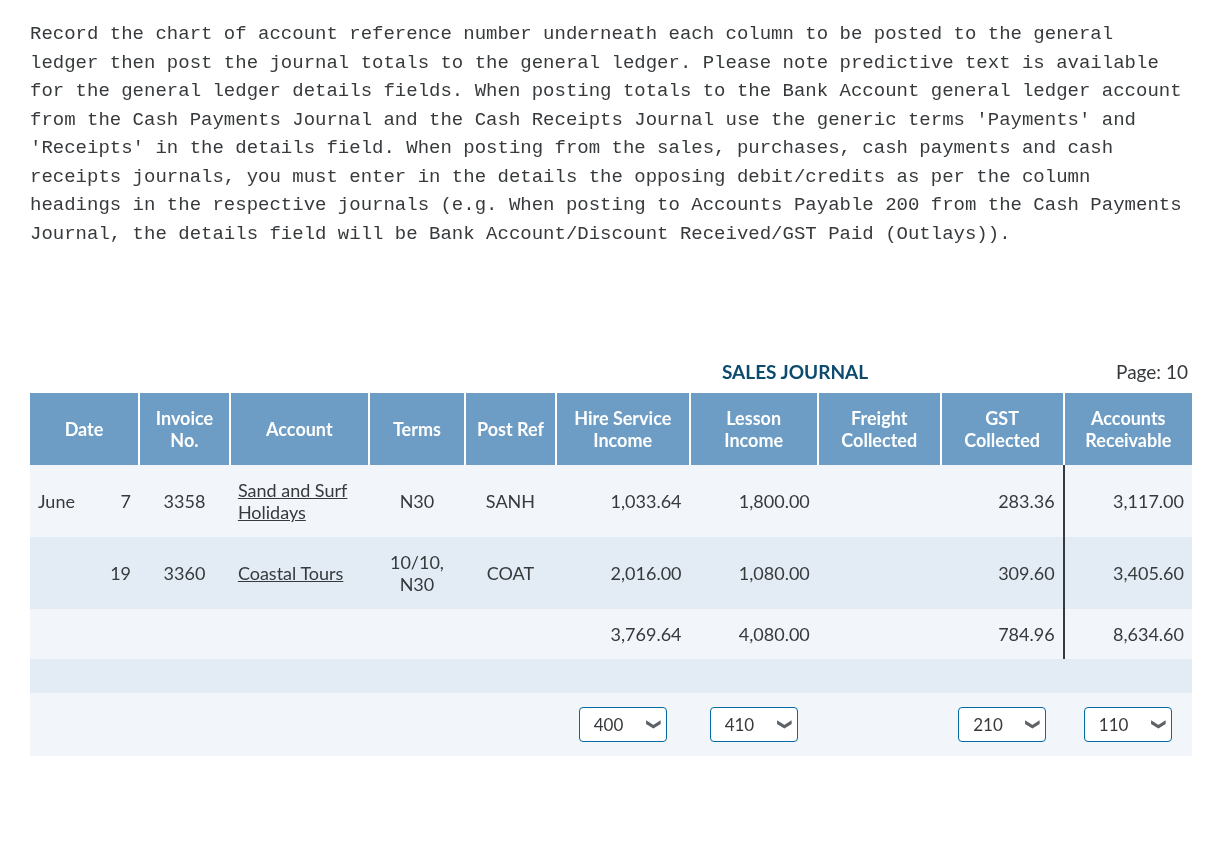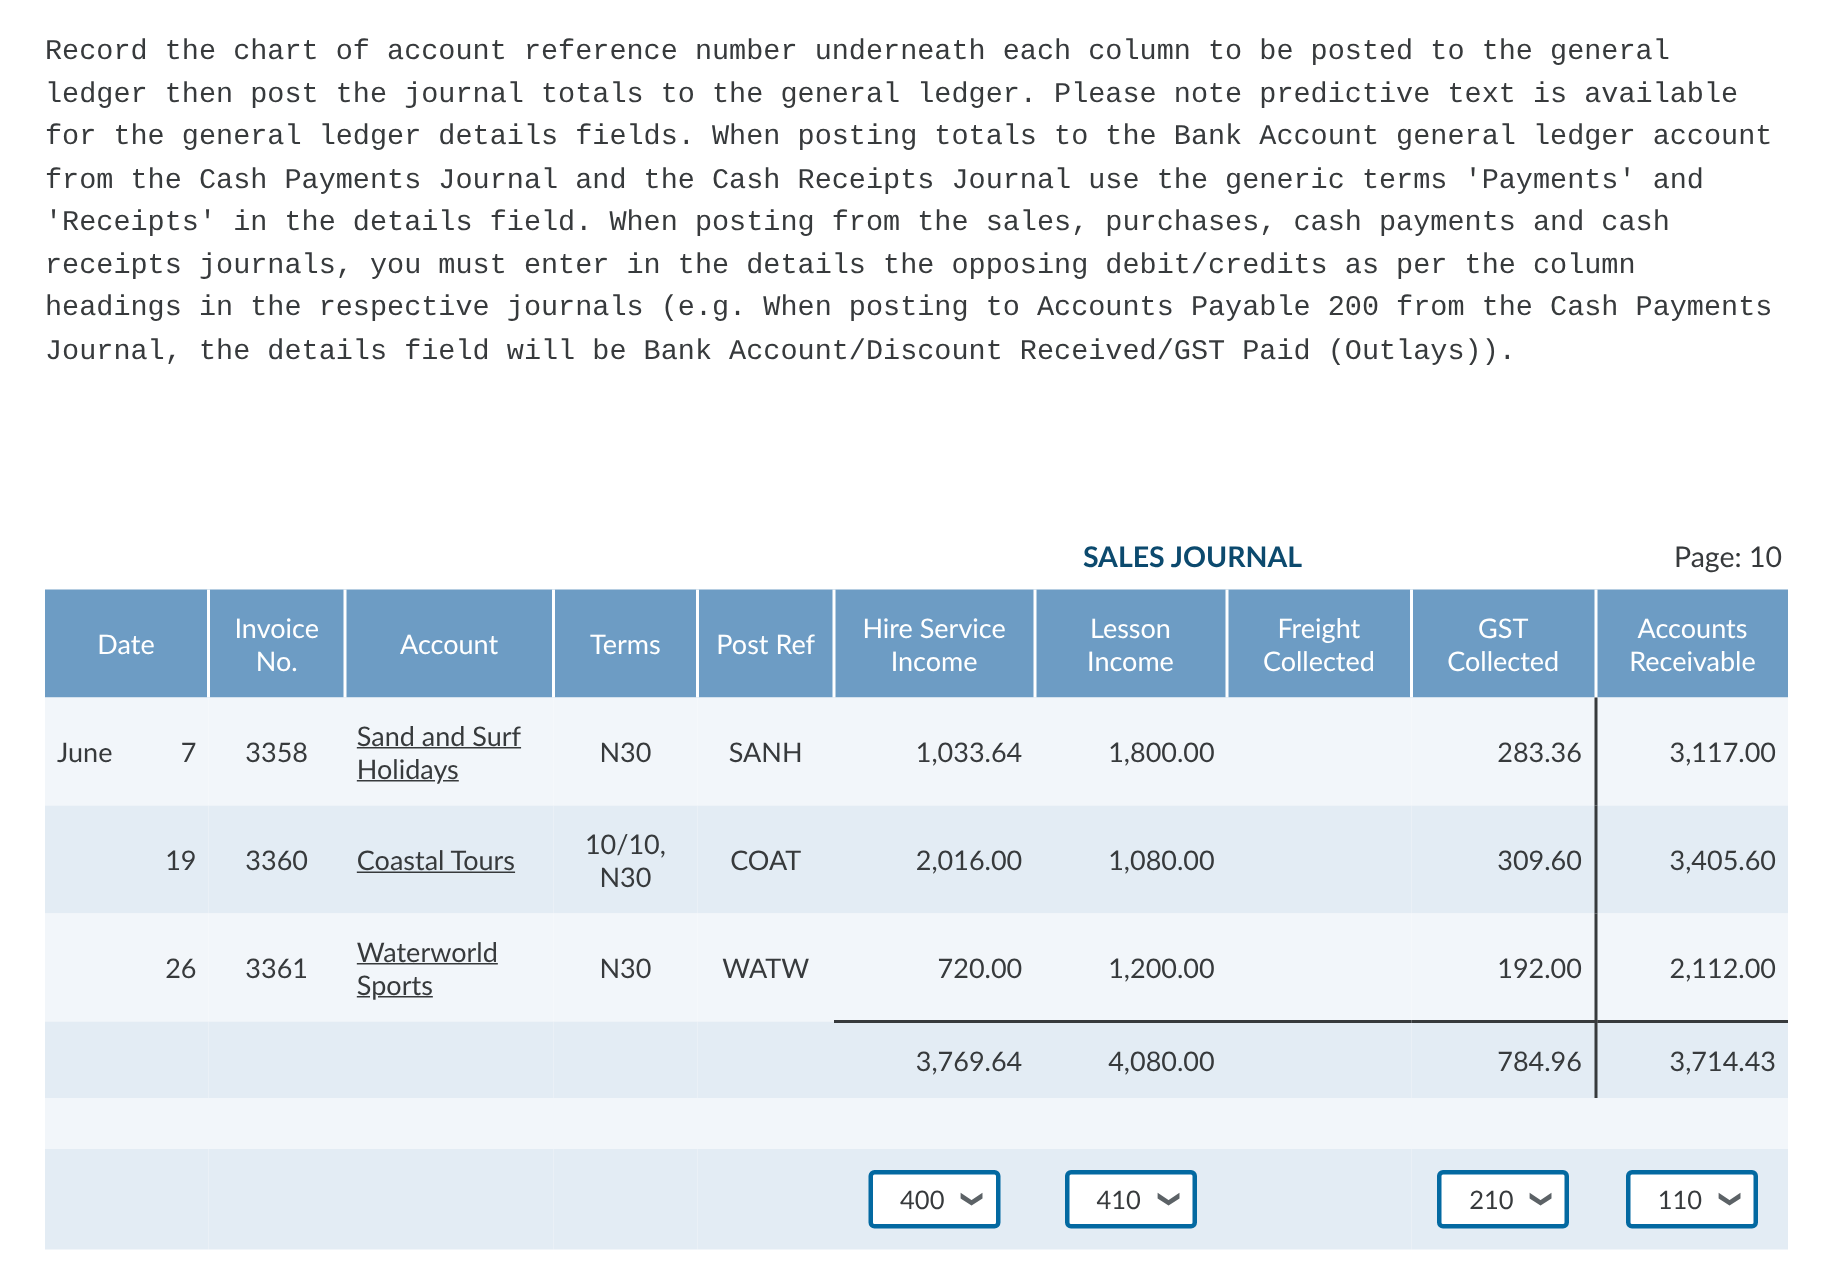--- a/index.html
+++ b/index.html
@@ -38,21 +38,21 @@
     margin-top: 48px;
   }
   table.journal {
     border-collapse: collapse;
     width: 100%;
     table-layout: fixed;
   }
   table.journal th {
     background: #6d9cc4;
     color: #fff;
-    font-weight: 400;
+    font-weight: 700;
     font-size: 18px;
     padding: 14px 9px;
     text-align: center;
     vertical-align: middle;
     border-right: 2px solid #fff;
   }
   table.journal th:last-child { border-right: none; }
   table.journal td {
     padding: 14px 8px;
     font-size: 18px;
@@ -68,23 +68,23 @@
   .col-terms  { width: 90px;  text-align: center; }
   .col-ref    { width: 85px;  text-align: center; }
   .col-num    { text-align: right; padding-right: 14px;}
   .totals-row td { font-weight: 400; margin-top: 18px; }
   .accent-border-right {
     border-right: 2px solid #373a3c;
   }
   .select-wrap {
     display: inline-flex;
     align-items: center;
-    justify-content: center;
+    justify-content: space-between;
     background: #fff;
-    border: 3px solid #0369a1;
+    border: 1px solid #0369a1;
     border-radius: 4px;
     padding: 6px 8px 6px 14px;
     min-width: 88px;
     font-size: 17px;
     cursor: pointer;
   }
   .select-wrap .chev {
     margin-left: 10px;
     font-size: 14px;
     color: #5c6266;
@@ -156,46 +156,33 @@
       <td class="col-acct">Coastal Tours</td>
       <td class="col-terms">10/10, N30</td>
       <td class="col-ref">COAT</td>
       <td class="col-num">2,016.00</td>
       <td class="col-num">1,080.00</td>
       <td class="col-num"></td>
       <td class="col-num accent-border-right">309.60</td>
       <td class="col-num">3,405.60</td>
     </tr>
 
-    <tr>
-      <td class="col-month"></td>
-      <td class="col-day">26</td>
-      <td class="col-inv">3361</td>
-      <td class="col-acct">Waterworld Sports</td>
-      <td class="col-terms">N30</td>
-      <td class="col-ref">WATW</td>
-      <td class="col-num total-cell-next" style="border-bottom:2px solid #373a3c;">720.00</td>
-      <td class="col-num" style="border-bottom:2px solid #373a3c;">1,200.00</td>
-      <td class="col-num" style="border-bottom:2px solid #373a3c;"></td>
-      <td class="col-num accent-border-right" style="border-bottom:2px solid #373a3c;">192.00</td>
-      <td class="col-num" style="border-bottom:2px solid #373a3c;">2,112.00</td>
-    </tr>
 
     <tr class="totals-row">
       <td class="col-month"></td>
       <td class="col-day"></td>
       <td class="col-inv"></td>
       <td class="col-acct"></td>
       <td class="col-terms"></td>
       <td class="col-ref"></td>
       <td class="col-num">3,769.64</td>
       <td class="col-num">4,080.00</td>
       <td class="col-num"></td>
       <td class="col-num accent-border-right">784.96</td>
-      <td class="col-num">3,714.43</td>
+      <td class="col-num">8,634.60</td>
     </tr>
 
     <tr>
       <td colspan="11" style="height:34px;"></td>
     </tr>
 
     <tr class="selectors-row">
       <td class="col-month"></td>
       <td class="col-day"></td>
       <td class="col-inv"></td>

